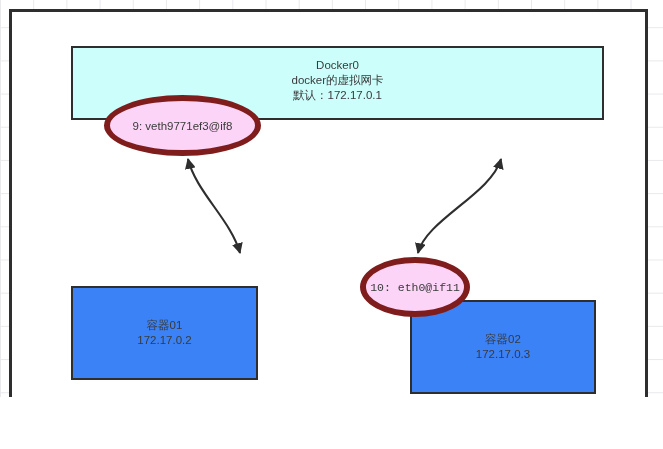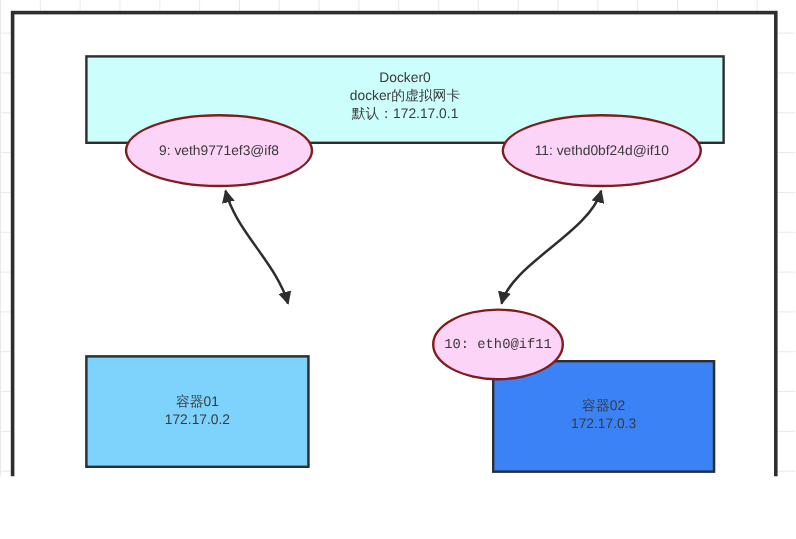--- a/index.html
+++ b/index.html
@@ -59,42 +59,42 @@
     left: 71px;
     top: 46px;
     width: 533px;
     height: 74px;
     background: #ccfffc;
     align-items: flex-start;
     padding-top: 10px;
   }
   #container01-box {
     left: 71px;
-    top: 296px;
+    top: 286px;
     width: 187px;
     height: 94px;
-    background: #7dd3fc;
+    background: #3b82f6;
   }
   #container02-box {
     left: 410px;
     top: 300px;
     width: 186px;
     height: 94px;
     background: #3b82f6;
   }
   .box-text {
     font-size: 11.5px;
     color: #3a3a3a;
     line-height: 15px;
     white-space: pre-line;
   }
   .ellipse {
     position: absolute;
     box-sizing: border-box;
-    border: 2px solid #7f1d1d;
+    border: 6px solid #7f1d1d;
     border-radius: 50%;
     background: #fcd4f7;
     display: flex;
     align-items: center;
     justify-content: center;
     text-align: right;
     font-size: 11.5px;
     color: #3a3a3a;
   }
   #veth-left  { left: 104px; top: 95px;  width: 157px; height: 61px; }
@@ -136,22 +136,19 @@
 
     <path d="M 188,159 C 196,192 231,220 240,253" fill="none" stroke="#2e2e2e" stroke-width="2.1" marker-start="url(#arrow-head)" marker-end="url(#arrow-head)"></path>
 
     <path d="M 418,253 C 426,220 491,194 501,159" fill="none" stroke="#2e2e2e" stroke-width="2.1" marker-start="url(#arrow-head)" marker-end="url(#arrow-head)"></path>
   </svg>
 
   <div class="ellipse" id="veth-left">
     <span>9: veth9771ef3@if8</span>
   </div>
 
-  <div class="ellipse" id="veth-right">
-    <span>11: vethd0bf24d@if10</span>
-  </div>
 
 
   <div class="ellipse" id="eth-right">
     <span>10: eth0@if11</span>
   </div>
 
 </div>
 
 </body></html>

